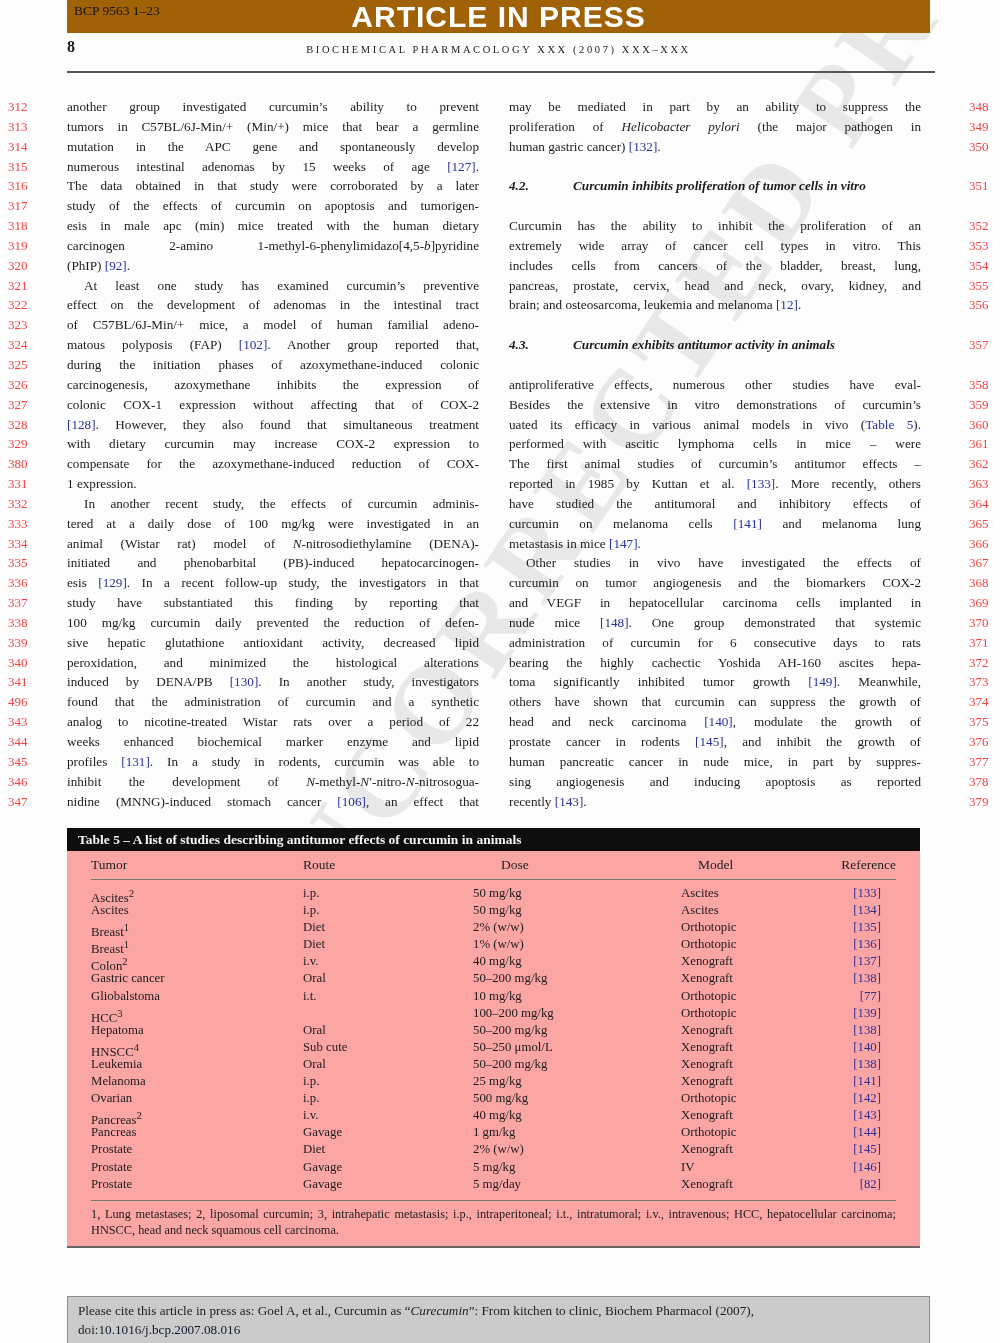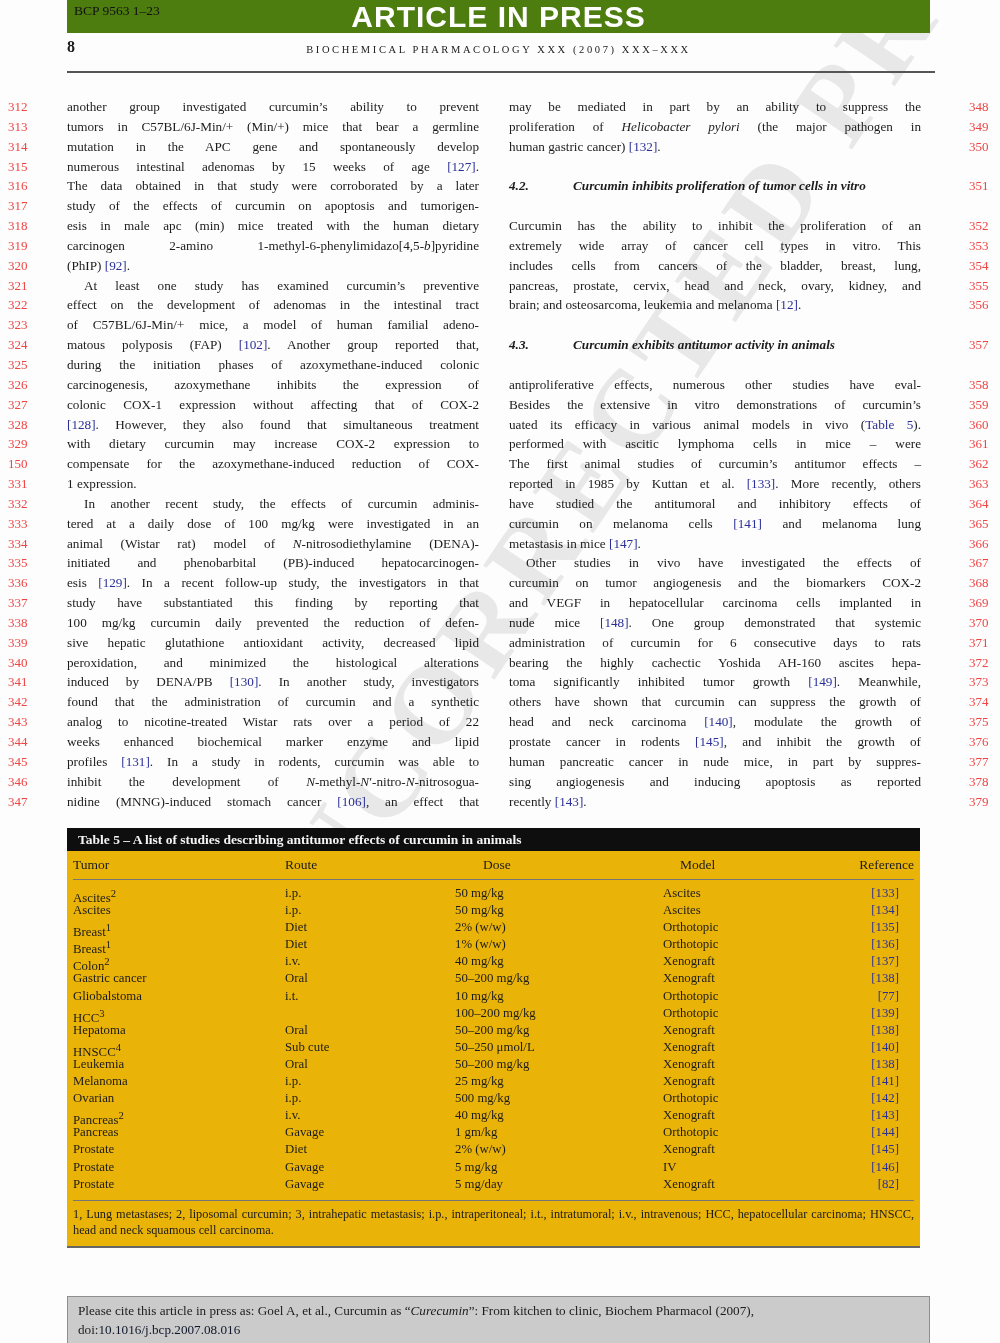--- a/index.html
+++ b/index.html
@@ -1,18 +1,18 @@
 <!DOCTYPE html>
 <html><head>
 <meta charset="utf-8">
 <style>
   html,body{margin:0;padding:0;background:#ffffff;}
   .page{position:relative;width:1000px;height:1343px;background:#fdfdfd;overflow:hidden;
         font-family:"Liberation Serif","DejaVu Serif",serif;color:#1c1c1c;}
-  .banner{position:absolute;left:67px;top:0;width:863px;height:33px;background:#4d7c0f;z-index:2;}
+  .banner{position:absolute;left:67px;top:0;width:863px;height:33px;background:#a16207;z-index:2;}
   .bcp{position:absolute;left:7px;top:3px;font-size:13.5px;color:#111;}
   .banner-title{text-align:center;line-height:34px;font-family:"Liberation Sans",sans-serif;
         font-weight:bold;font-size:30px;color:#ffffff;letter-spacing:1px;}
   .pageno{position:absolute;left:67px;top:38px;font-weight:bold;font-size:16px;z-index:2;}
   .jline{position:absolute;left:67px;top:44px;width:863px;text-align:center;font-size:10.5px;
         letter-spacing:2.6px;color:#222;z-index:2;}
   .toprule{position:absolute;left:67px;top:71px;width:868px;height:2px;background:#555;z-index:2;}
 
   .watermark{position:absolute;left:70px;top:540px;width:860px;text-align:center;
         transform:rotate(-56deg);transform-origin:50% 50%;font-size:112px;font-weight:bold;
@@ -32,21 +32,21 @@
   .line.i{text-align-last:justify;text-indent:17px;}
   .line.l{text-align:left;}
   .line.h{font-style:italic;font-weight:600;text-align:left;}
   .line.h .hnum{display:inline-block;width:64px;font-weight:600;}
   .line.b{}
   .ref{color:#2a2f96;}
 
   .tablewrap{position:absolute;left:67px;top:828px;width:853px;z-index:2;}
   .tbar{height:23px;line-height:24px;background:#0e0e0e;color:#f4f4f4;font-weight:bold;
         font-size:13.5px;padding-left:11px;}
-  .tbody{background:#eab308;padding:0 6px;border-bottom:2px solid #666;}
+  .tbody{background:#fca5a5;padding:0 24px;border-bottom:2px solid #666;}
   .thead{display:grid;grid-template-columns:212px 170px 208px 150px 1fr;height:28px;
         line-height:28px;font-size:13.5px;border-bottom:1.5px solid #777;}
   .thead .c-dose{padding-left:28px;}
   .thead .c-model{padding-left:17px;}
   .thead .c-ref{text-align:right;}
   .trows{padding-top:5px;}
   .trow{display:grid;grid-template-columns:212px 170px 208px 150px 1fr;height:17.1px;
         line-height:17.1px;font-size:12.8px;}
   .trow .c-ref{text-align:right;padding-right:15px;}
   .tfootrule{border-top:1.5px solid #777;margin-top:7px;}
@@ -84,33 +84,33 @@
       <div class="lnum">320</div>
       <div class="lnum">321</div>
       <div class="lnum">322</div>
       <div class="lnum">323</div>
       <div class="lnum">324</div>
       <div class="lnum">325</div>
       <div class="lnum">326</div>
       <div class="lnum">327</div>
       <div class="lnum">328</div>
       <div class="lnum">329</div>
-      <div class="lnum">150</div>
+      <div class="lnum">380</div>
       <div class="lnum">331</div>
       <div class="lnum">332</div>
       <div class="lnum">333</div>
       <div class="lnum">334</div>
       <div class="lnum">335</div>
       <div class="lnum">336</div>
       <div class="lnum">337</div>
       <div class="lnum">338</div>
       <div class="lnum">339</div>
       <div class="lnum">340</div>
       <div class="lnum">341</div>
-      <div class="lnum">342</div>
+      <div class="lnum">496</div>
       <div class="lnum">343</div>
       <div class="lnum">344</div>
       <div class="lnum">345</div>
       <div class="lnum">346</div>
       <div class="lnum">347</div>
     </div>
   <div id="colL" class="col colL">
       <div class="line j">another group investigated curcumin’s ability to prevent</div>
       <div class="line j">tumors in C57BL/6J-Min/+ (Min/+) mice that bear a germline</div>
       <div class="line j">mutation in the APC gene and spontaneously develop</div>

